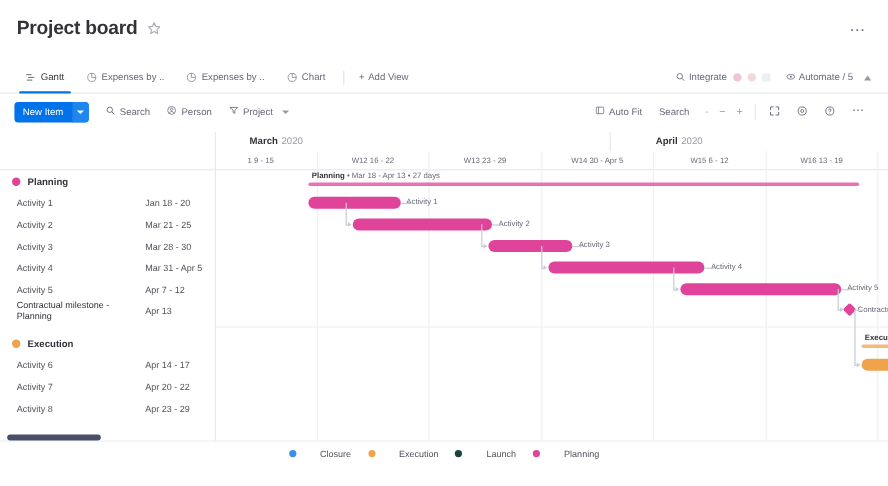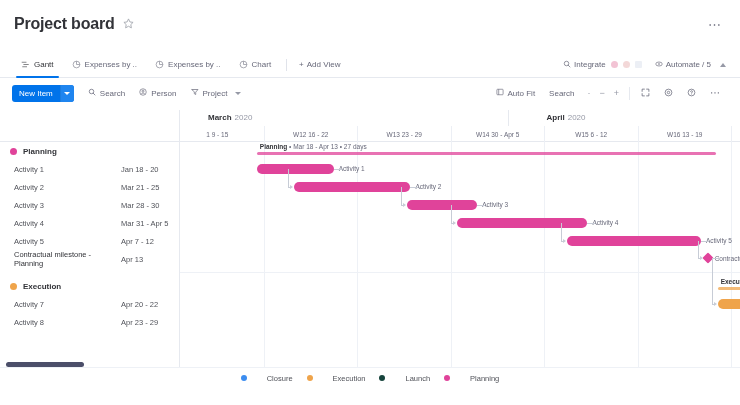--- a/index.html
+++ b/index.html
@@ -439,20 +439,24 @@
           </div>
           <div class="row milestone">
             <span class="tname">Contractual milestone - Planning</span>
             <span class="tdate">Apr 13</span>
           </div>
           <div class="spacer-row"></div>
           <div class="row group">
             <span class="grp-dot" style="background:#efa44b"></span>
             <span class="tname">Execution</span>
             <span class="tdate"></span>
+          </div>
+          <div class="row">
+            <span class="tname">Activity 6</span>
+            <span class="tdate">Apr 14 - 17</span>
           </div>
           <div class="row">
             <span class="tname">Activity 7</span>
             <span class="tdate">Apr 20 - 22</span>
           </div>
           <div class="row">
             <span class="tname">Activity 8</span>
             <span class="tdate">Apr 23 - 29</span>
           </div>
           <div class="row"></div>

